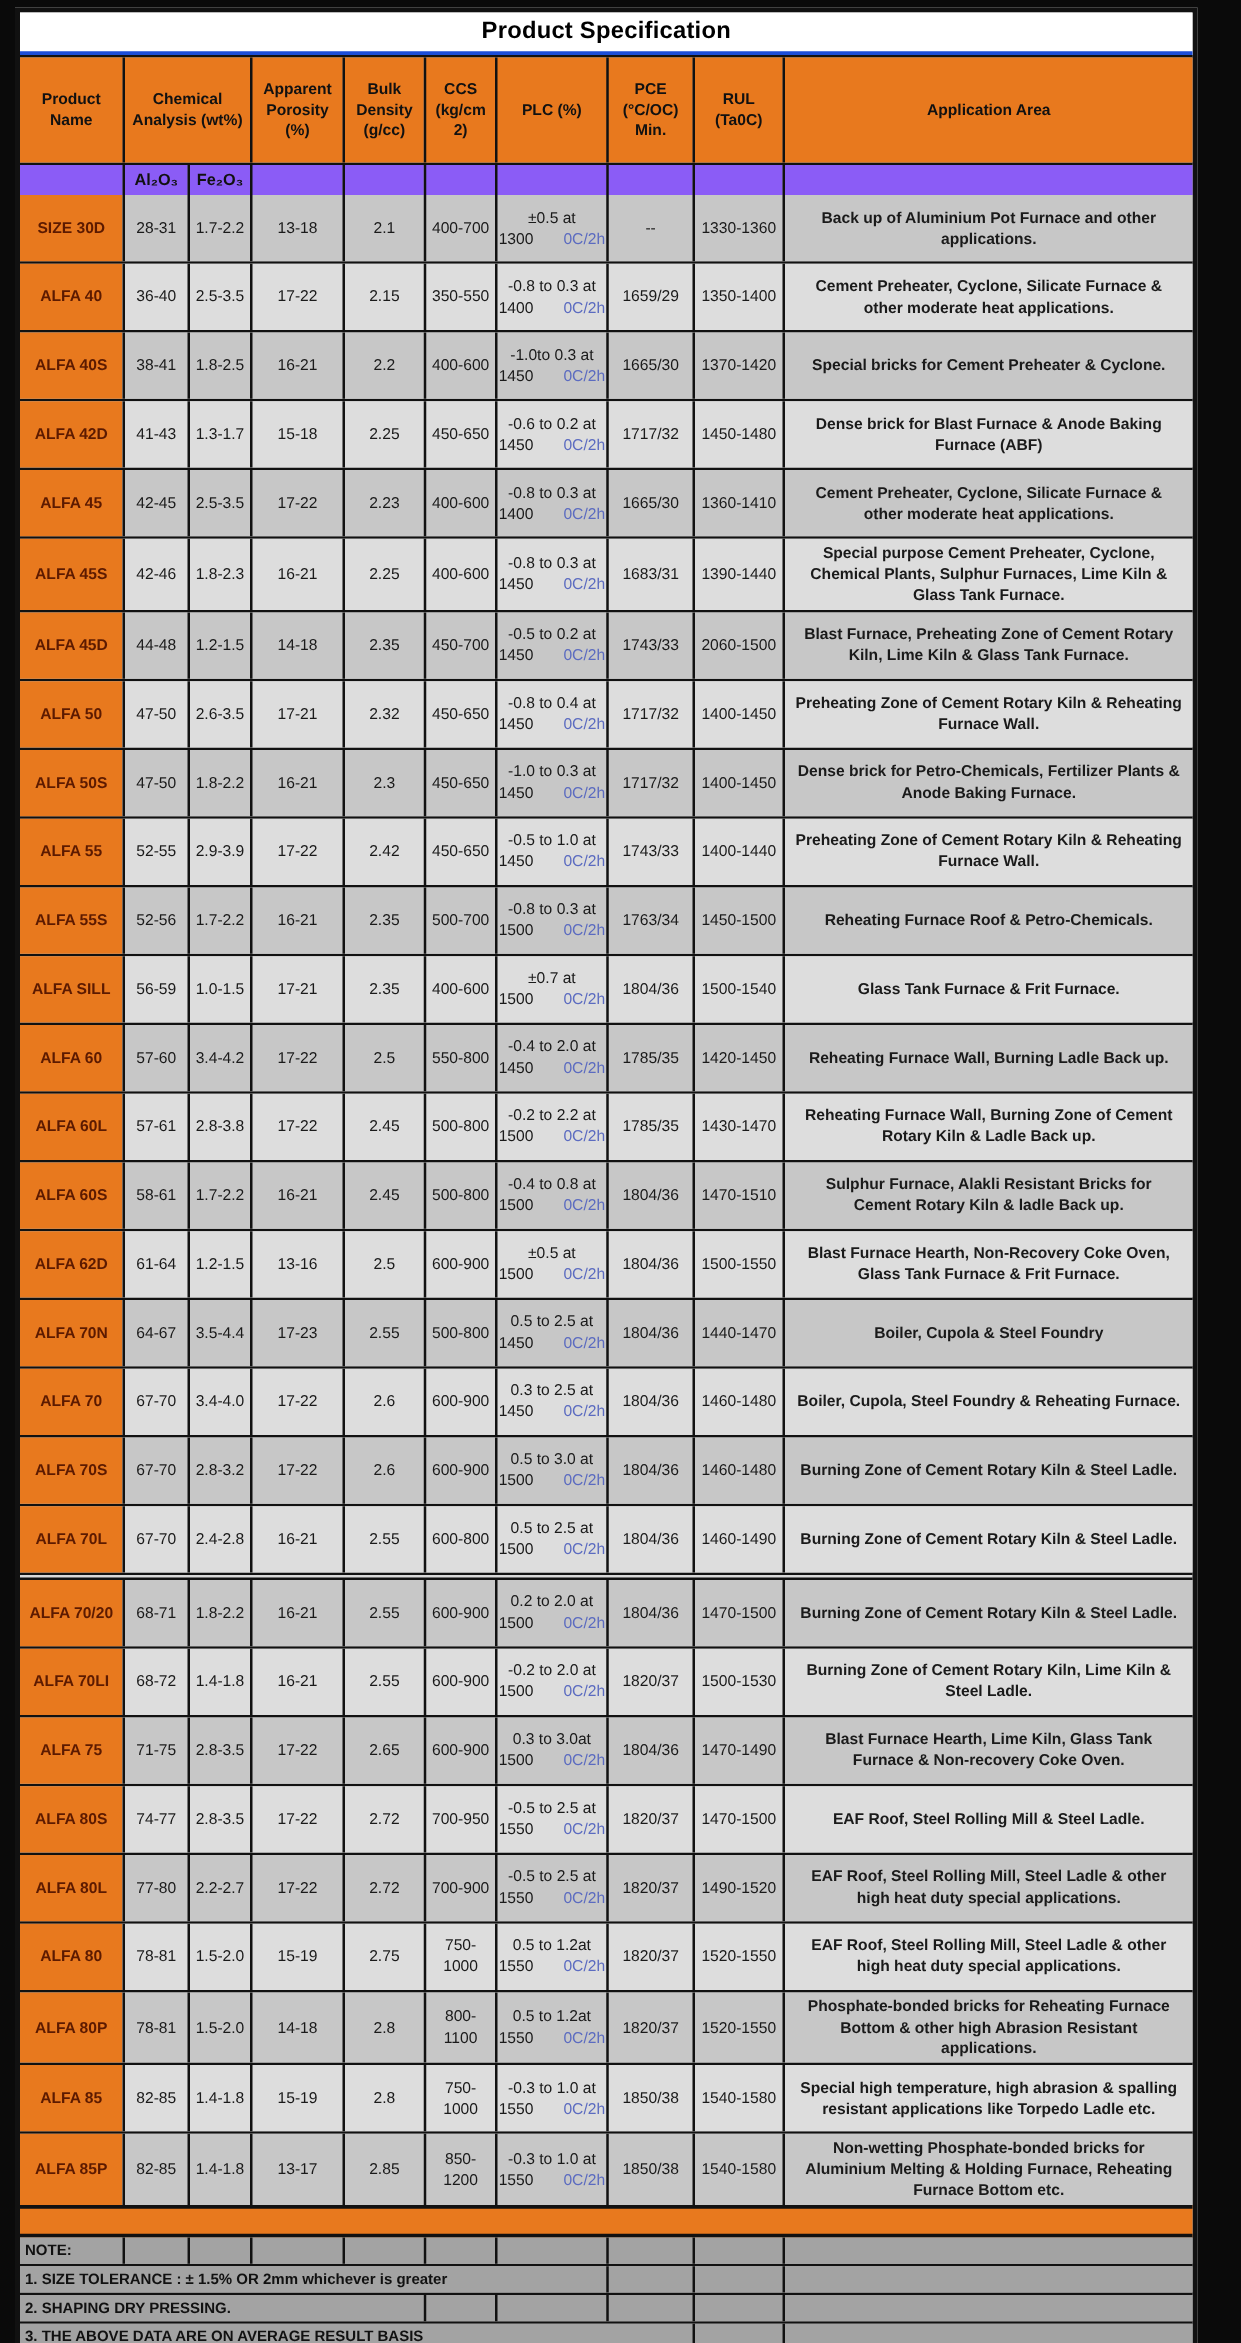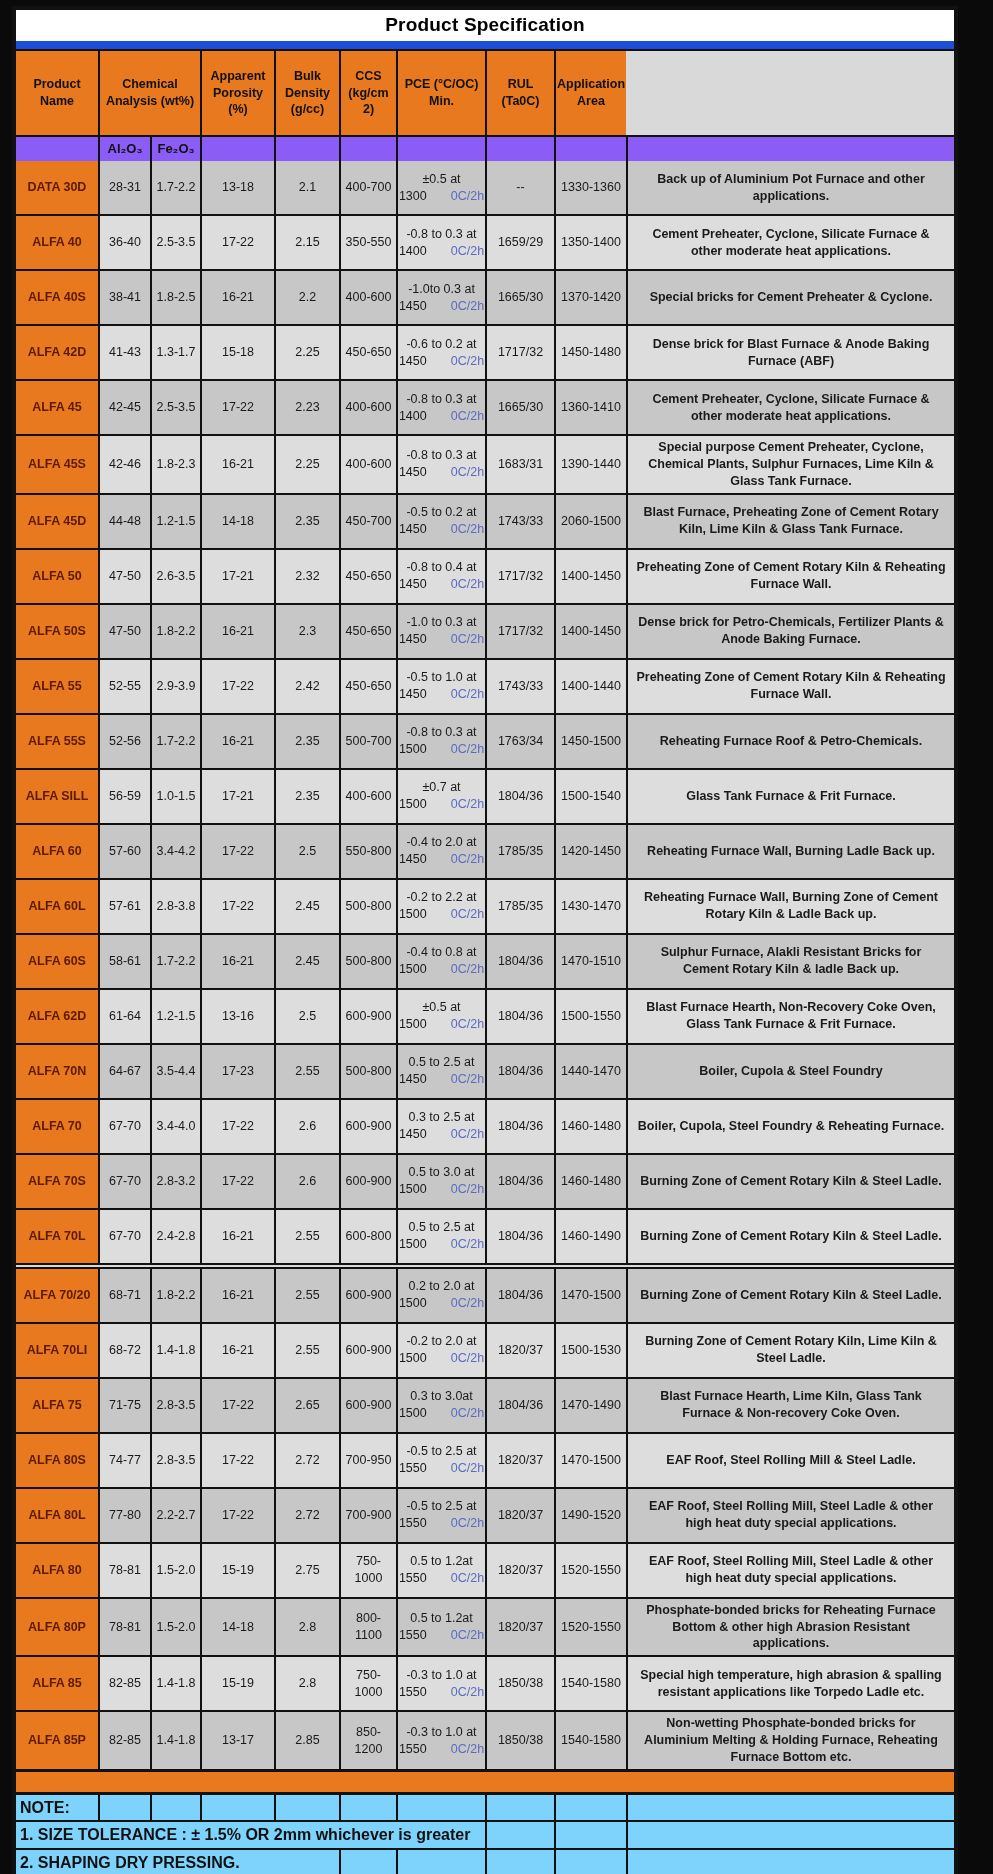--- a/index.html
+++ b/index.html
@@ -11,21 +11,21 @@
   }
   .sheet{
     position:absolute;left:12px;top:6px;
     width:946px;
     border:4px solid #111;
     background:#d9d9d9;
     box-sizing:border-box;
   }
   .title-bar{
     background:#ffffff;
-    border-bottom:8px solid #1d4ed8;
+    border-bottom:3px solid #1d4ed8;
     text-align:center;
     font-weight:bold;
     font-size:19px;
     color:#000;
     padding:4px 0 5px 0;
     letter-spacing:.2px;
   }
   .grid-row{
     display:grid;
     grid-template-columns:82px 52px 50px 74px 65px 57px 89px 69px 72px 1fr;
@@ -75,66 +75,67 @@
   .app-cell{padding:3px 8px;font-weight:bold;}
   .plc-unit{color:#5b6bc0;margin-left:24px;}
   
   .band{
     background:#e8791e;
     height:20px;
     border-top:3px solid #111;
     border-bottom:3px solid #111;
   }
   .note-row .cell{
-    background:#7dd3fc;
+    background:#a3a3a3;
     min-height:21px;
     font-weight:bold;
     color:#111;
-    font-size:16px;
+    font-size:12px;
     justify-content:flex-start;
     flex-direction:row;
     text-align:left;
     padding:2px 4px;
   }
   .note-row{border-top:2px solid #111;}
 </style>
 </head>
 <body>
 
 <div class="sheet">
 
   <div class="title-bar">Product Specification</div>
 
   <div class="grid-row hdr">
     <div class="cell">Product Name</div>
     <div class="cell" style="grid-column:span 2">Chemical Analysis (wt%)</div>
     <div class="cell">Apparent Porosity (%)</div>
     <div class="cell">Bulk Density (g/cc)</div>
     <div class="cell">CCS (kg/cm 2)</div>
+    <div class="cell">PLC (%)</div>
     <div class="cell">PCE (°C/OC) Min.</div>
     <div class="cell">RUL (Ta0C)</div>
     <div class="cell hdr-app">Application Area</div>
   </div>
 
   <div class="grid-row subhdr">
     <div class="cell"></div>
     <div class="cell">Al₂O₃</div>
     <div class="cell">Fe₂O₃</div>
     <div class="cell"></div>
     <div class="cell"></div>
     <div class="cell"></div>
     <div class="cell"></div>
     <div class="cell"></div>
     <div class="cell"></div>
     <div class="cell"></div>
   </div>
 
   <div id="rows">
       <div class="grid-row row dark">
-    <div class="cell name-cell">DATA 30D</div>
+    <div class="cell name-cell">SIZE 30D</div>
     <div class="cell">28-31</div>
     <div class="cell">1.7-2.2</div>
     <div class="cell">13-18</div>
     <div class="cell">2.1</div>
     <div class="cell">400-700</div>
     <div class="cell plc-cell">
       <div><span>±0.5 at</span></div>
       <div><span>1300</span><span class="plc-unit">0C/2h</span></div>
     </div>
     <div class="cell">--</div>

